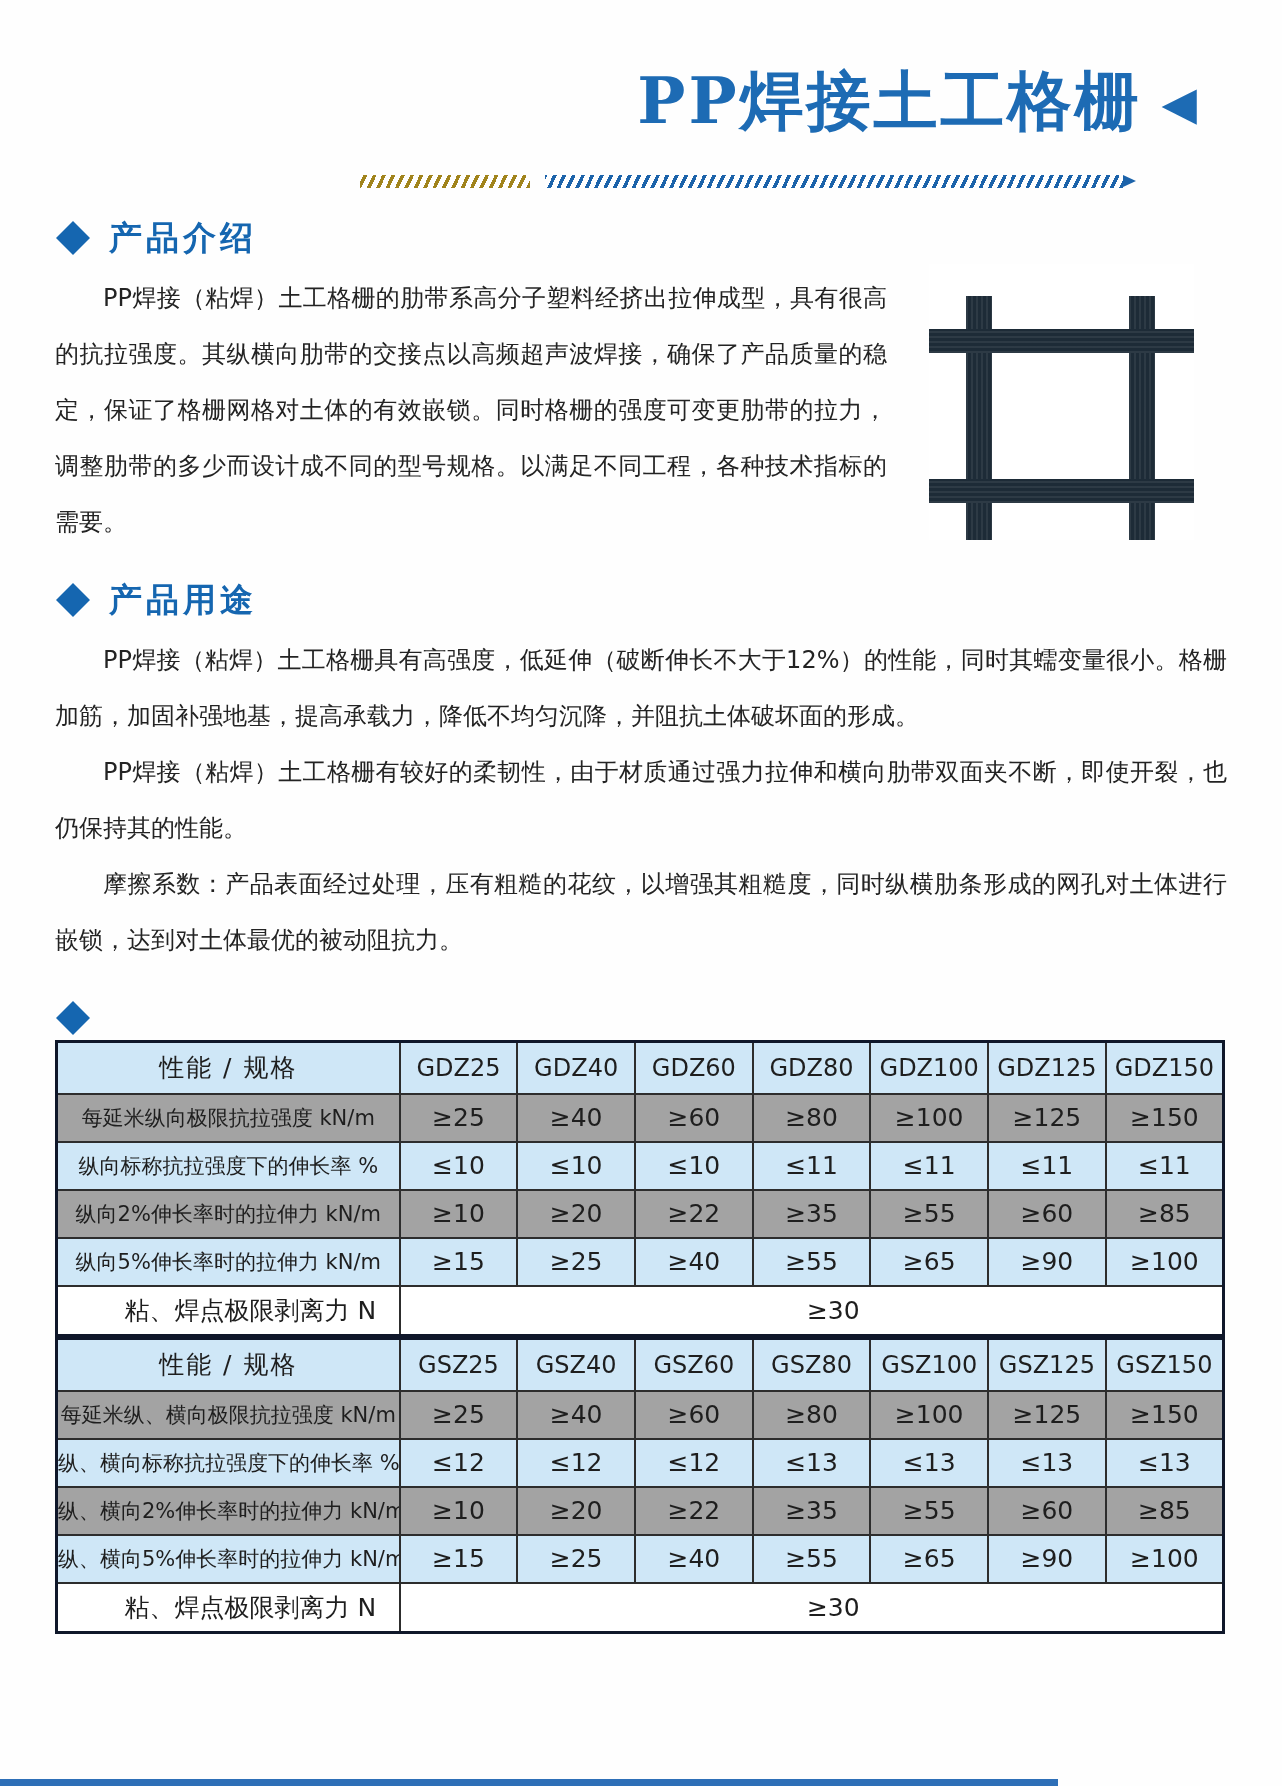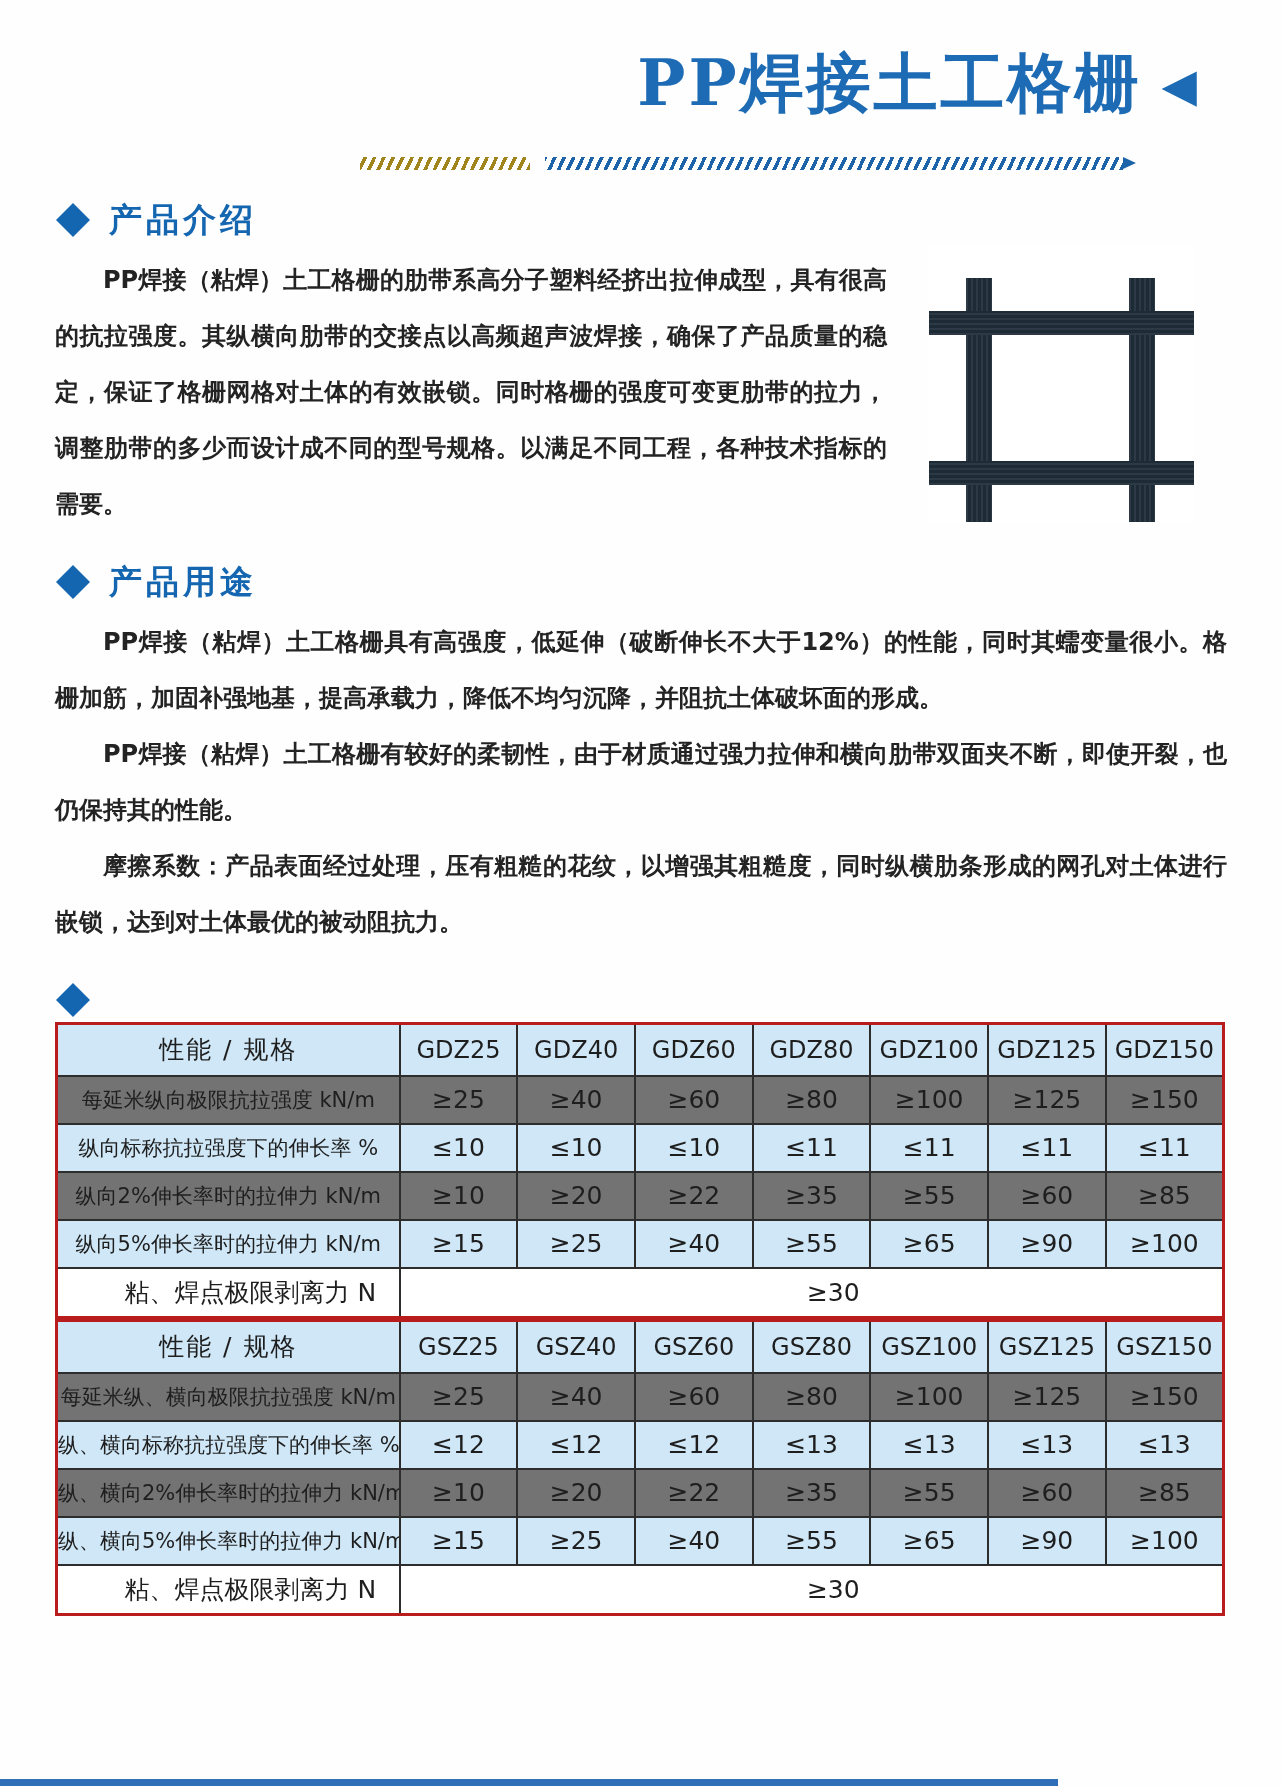--- a/index.html
+++ b/index.html
@@ -4,21 +4,21 @@
 <style>
   * { margin:0; padding:0; box-sizing:border-box; }
   html,body { background:#ffffff; }
   body { font-family:"DejaVu Sans","Liberation Sans",sans-serif; color:#1e1e1e; }
   .page {
     position:relative; width:1282px; height:1786px; margin:0 auto;
     background:#fefefe; overflow:hidden;
   }
 
   
-  .page-header { padding-top:40px; }
+  .page-header { padding-top:58px; }
   .title-row { text-align:right; padding-right:85px; line-height:86px; white-space:nowrap; }
   .page-title {
     font-family:"DejaVu Serif","Liberation Serif",serif;
     font-weight:bold; font-size:64px; color:#1d6bb4; letter-spacing:3px;
   }
   .title-arrow {
     display:inline-block; margin-left:20px; color:#1d6bb4;
     font-size:46px; vertical-align:4px; letter-spacing:0;
   }
   .stripe-bar { position:relative; height:13px; margin-top:14px; }
@@ -44,21 +44,21 @@
   .diamond {
     width:24px; height:24px; background:#1566b0; transform:rotate(45deg);
     margin:0 24px 0 6px; flex:0 0 auto;
   }
 
   
   .body-text {
     margin:10px 55px 0 55px; font-size:24px; line-height:56px;
     text-align:justify; color:#232323;
   }
-  .body-text p { text-indent:2em;font-weight:bold; }
+  .body-text p { text-indent:2em; }
 
   
   .geogrid-figure {
     float:right; position:relative; width:265px; height:276px;
     margin:-6px 33px 8px 42px; background:#ffffff;
   }
   .gg-bar { position:absolute; background:#1d2b37; }
   .gg-bar::after {
     content:""; position:absolute; inset:0;
     background:repeating-linear-gradient(90deg,rgba(255,255,255,0.07) 0 2px,transparent 2px 5px);
@@ -68,21 +68,21 @@
   .gg-h1 { left:0; top:65px;  width:265px; height:24px; }
   .gg-h2 { left:0; top:215px; width:265px; height:24px; }
   .gg-h1::after,.gg-h2::after{
     background:repeating-linear-gradient(0deg,rgba(255,255,255,0.07) 0 2px,transparent 2px 5px);
   }
 
   
   .spec-subtitle { margin:24px 0 10px 58px; font-size:27px; font-weight:bold; color:#101010; letter-spacing:1px; }
   table.spec {
     width:1170px; margin-left:55px; border-collapse:collapse; table-layout:fixed;
-    border:3px solid #b91c1c; background:#737373;
+    border:3px solid #0f172a; background:#a3a3a3;
   }
   table.spec th, table.spec td {
     border:2px solid #2d2d2d; text-align:center; vertical-align:middle;
     overflow:hidden; white-space:nowrap;
   }
   table.spec th { height:52px; background:#cfe7f7; font-weight:normal; font-size:24px; color:#1e1e1e; }
   table.spec th.label-col { font-size:25px; letter-spacing:2px; }
   table.spec td { height:48px; font-size:25px; color:#1e1e1e; }
   table.spec td.lbl { font-size:21px; letter-spacing:0; }
   tr.row-alt td { background:#cfe7f7; }

